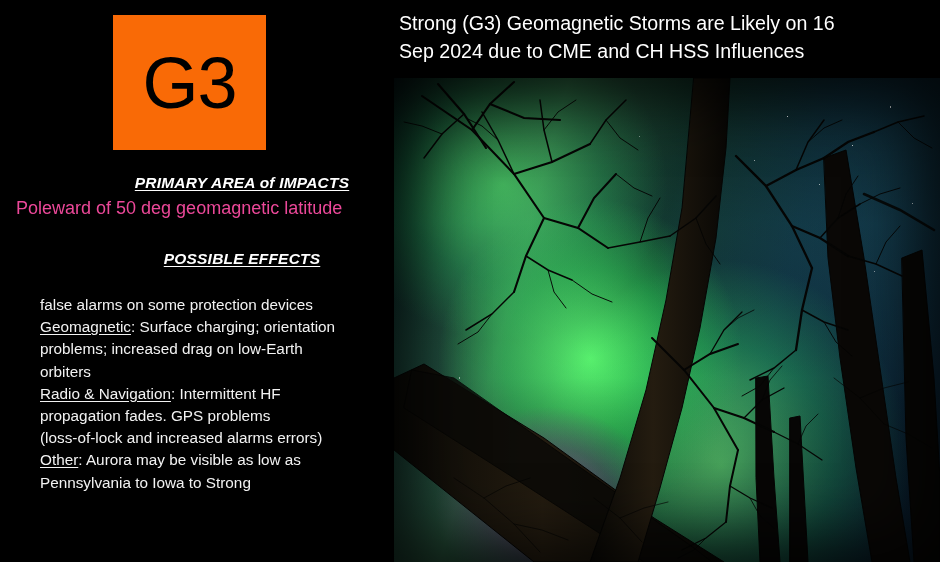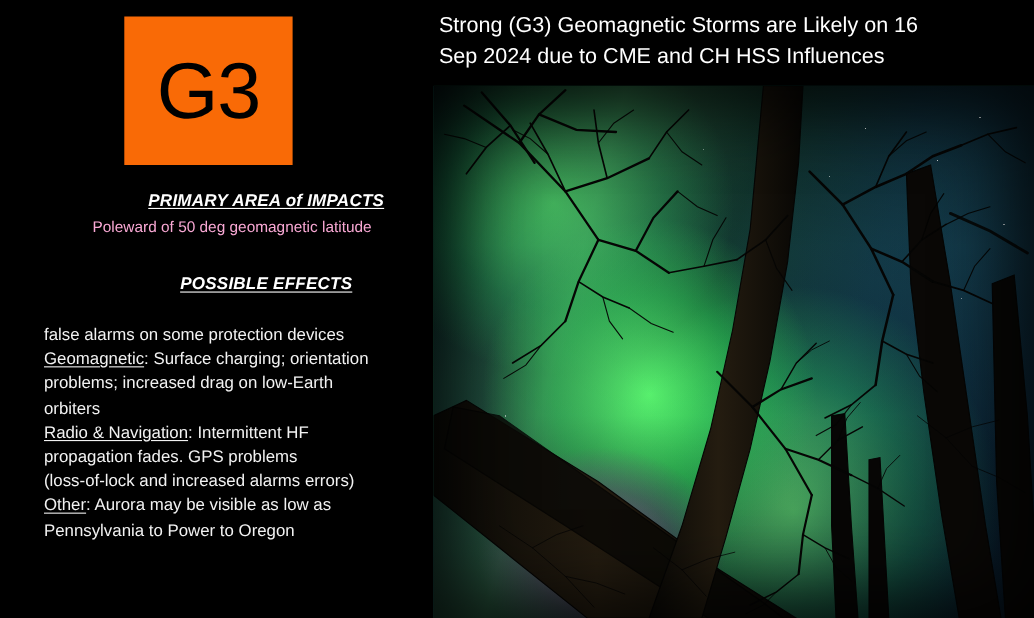--- a/index.html
+++ b/index.html
@@ -70,25 +70,25 @@
     text-underline-offset: 2px;
   }
 
   #heading-primary-area { top: 174px; }
   #heading-possible-effects { top: 250px; }
 
   #subtitle-primary-area {
     position: absolute;
     top: 198px;
     width: 390px;
-    text-align: center;
-    font-family: "Liberation Sans", sans-serif;
-    font-size: 14px;
+    text-align: left;
+    font-family: "Liberation Sans", sans-serif;
+    font-size: 18px;
     font-weight: 400;
-    color: #f9a8d4;
+    color: #ec4899;
   }
 
   #effects-list {
     position: absolute;
     left: 24px;
     top: 294px;
     width: 356px;
   }
   .effect-line {
     font-family: "Liberation Sans", sans-serif;
@@ -223,21 +223,21 @@
         <span>propagation fades. GPS problems</span>
       </div>
       <div class="effect-line">
         <span>(loss-of-lock and increased alarms errors)</span>
       </div>
 
       <div class="effect-line">
         <span class="effect-term">Other</span><span>: Aurora may be visible as low as</span>
       </div>
       <div class="effect-line">
-        <span>Pennsylvania to Power to Oregon</span>
+        <span>Pennsylvania to Iowa to Strong</span>
       </div>
 
     </div>
   </div>
 
   <div id="right-panel">
 
     <div id="headline">Strong (G3) Geomagnetic Storms are Likely on 16
 Sep 2024 due to CME and CH HSS Influences</div>
 

